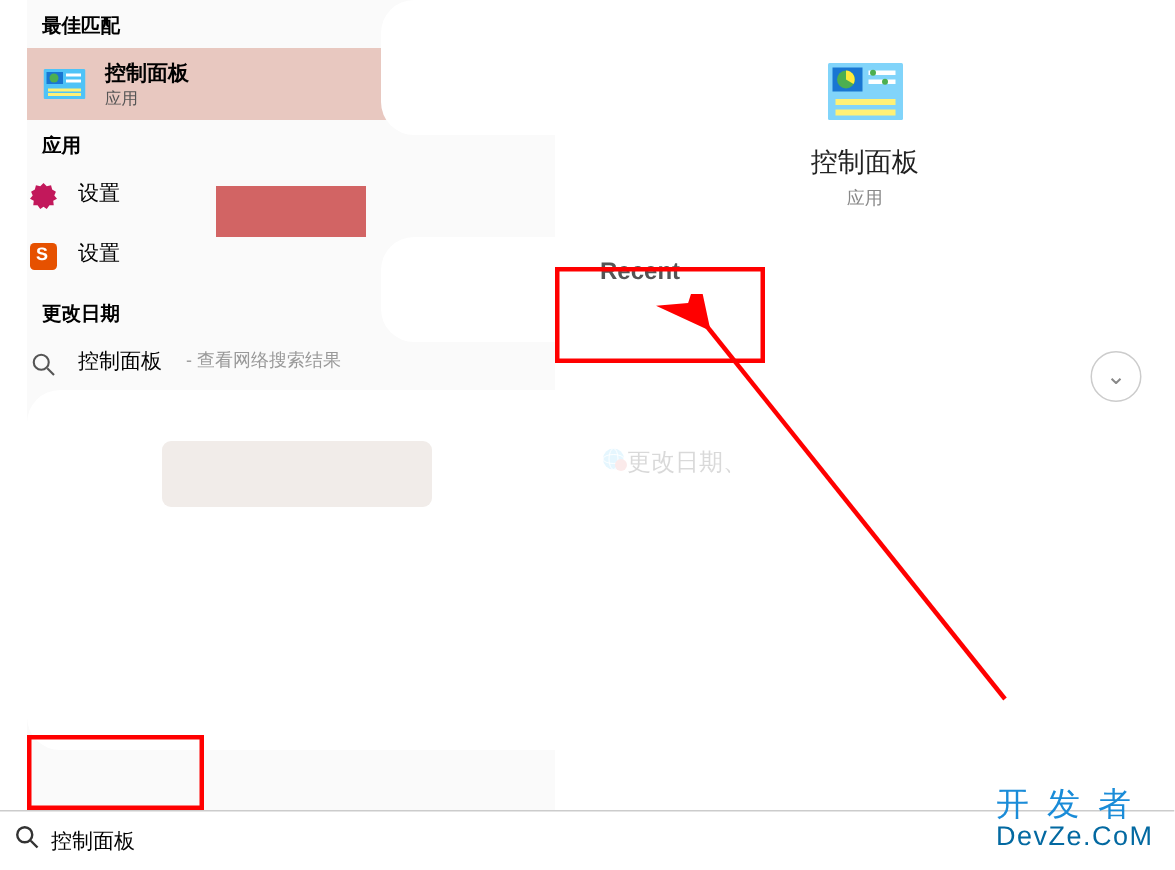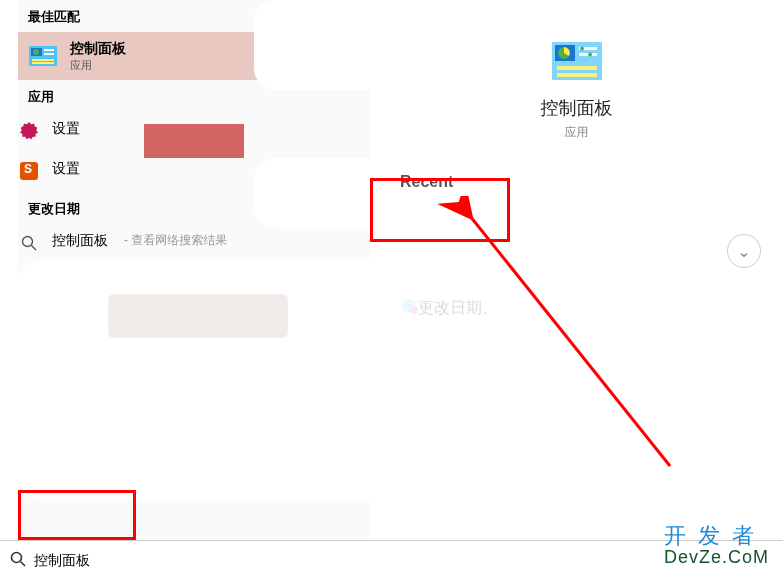--- a/index.html
+++ b/index.html
@@ -47,21 +47,21 @@
 
 .recent-list { margin-top: 72px; }
 .recent-item { display: flex; align-items: center; padding: 6px 0 6px 30px; }
 .recent-item .ri { width: 20px; height: 16px; margin-right: 14px; }
 .recent-item .rt { font-size: 13px; color: #333; }
 
 .more-item { display: flex; align-items: center; padding: 6px 0 6px 30px; margin-top: 100px; }
 
 .brand { position: absolute; right: 14px; bottom: 12px; text-align: left; line-height: 1.1; }
 .brand .cn { color: #1a8cd8; font-size: 22px; letter-spacing: 12px; }
-.brand .en { color: #14532d; font-size: 18px; letter-spacing: 1px; }
+.brand .en { color: #0369a1; font-size: 18px; letter-spacing: 1px; }
 
 
 .hl { position: absolute; border: 3px solid #ff0000; pointer-events: none; }
 .hl-open { left: 370px; top: 178px; width: 140px; height: 64px; }
 .hl-bottom { left: 18px; top: 490px; width: 118px; height: 50px; }
 
 
 .arrow-svg { position: absolute; left: 420px; top: 196px; pointer-events: none; }
 
 

